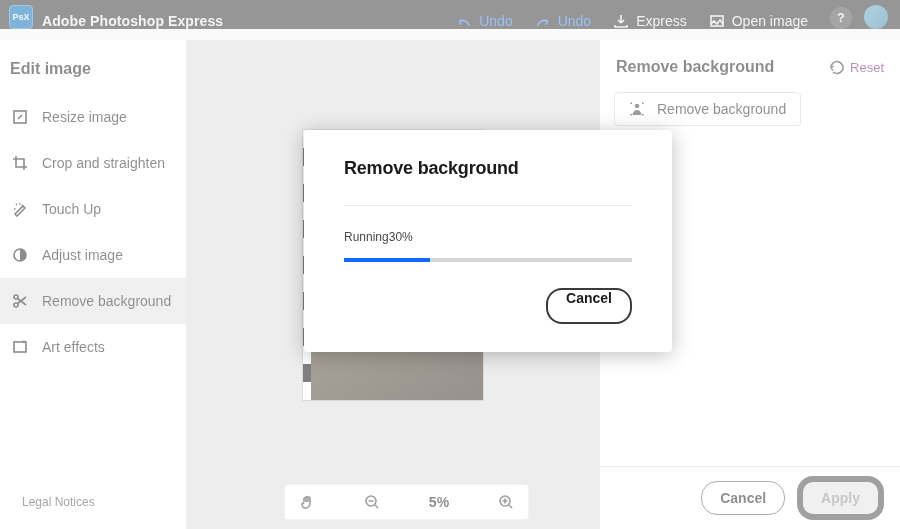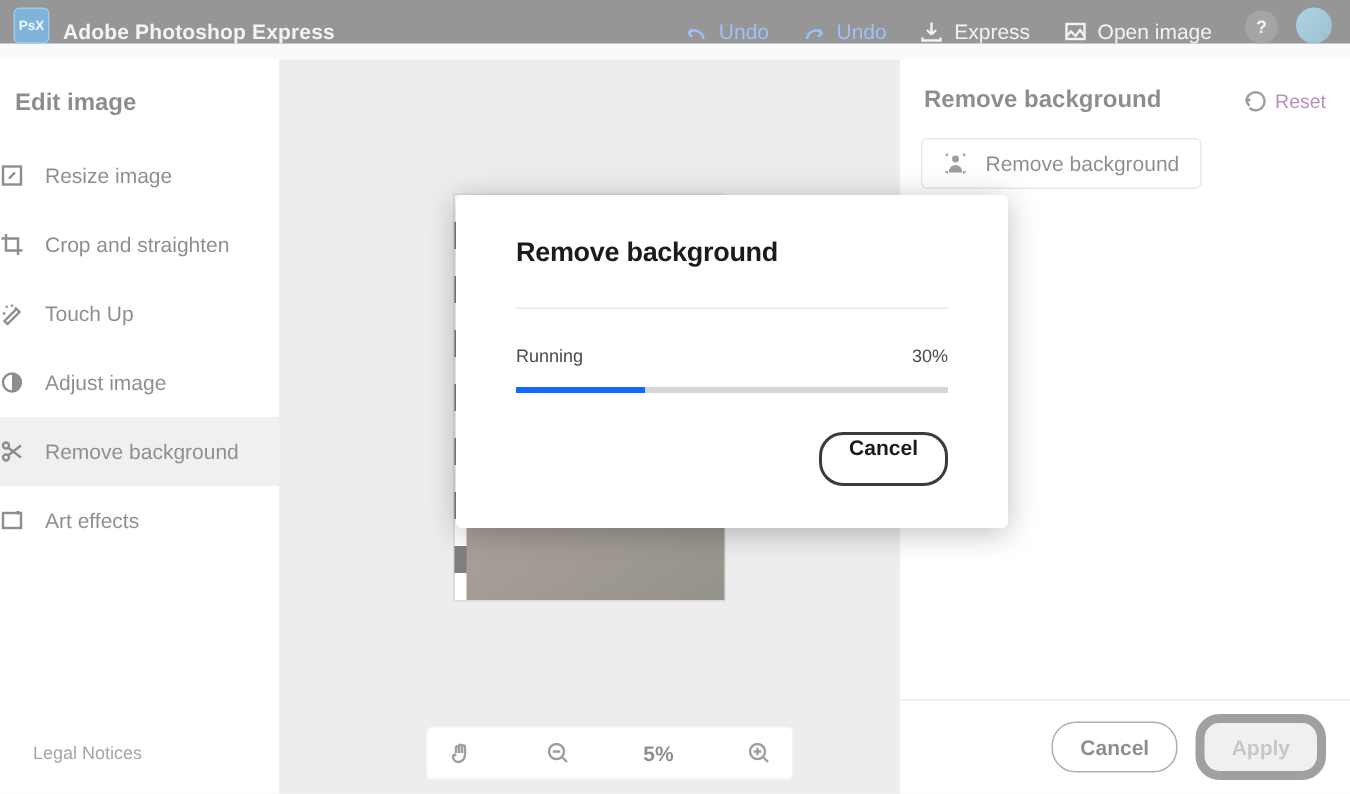--- a/index.html
+++ b/index.html
@@ -7,21 +7,21 @@
 .logo-box{width:22px;height:22px;background:#0066b3;border-radius:4px;margin-left:9px;display:flex;align-items:center;justify-content:center;font-weight:600;font-size:9px;color:#dff0ff;border:1px solid #3a93d7}
 .app-title{margin-left:9px;font-weight:700;font-size:14px;letter-spacing:.1px}
 .h-spacer{flex:1}
 .h-btn{display:flex;align-items:center;gap:7px;margin-right:22px;font-size:14px;color:#e5e5e5;cursor:pointer}
 .h-btn.disabled{color:#3b82f6}
 .h-icon{width:16px;height:16px;display:flex}
 .help-ic{width:22px;height:22px;border-radius:50%;background:#4b4b4b;display:flex;align-items:center;justify-content:center;font-size:12px;font-weight:600;margin-right:12px;cursor:pointer}
 .avatar{width:24px;height:24px;border-radius:50%;background:linear-gradient(135deg,#5aa7c7,#3a7fa0);margin-right:12px;cursor:pointer}
 .sidebar{position:absolute;left:0;top:40px;bottom:0;width:186px;background:#fff}
 .sb-title{font-size:16px;font-weight:600;padding:20px 0 16px 10px}
-.sb-item{display:flex;align-items:center;height:46px;font-size:14px;gap:14px;cursor:pointer}
+.sb-item{display:flex;align-items:center;height:46px;padding-left:12px;font-size:14px;gap:14px;cursor:pointer}
 .sb-item.active{background:#e1e1e1}
 .sb-icon{width:16px;height:16px;display:flex}
 .legal{position:absolute;bottom:20px;left:22px;font-size:12px;color:#4a4a4a}
 .canvas-area{position:absolute;left:186px;top:40px;right:300px;bottom:0;background:#dadada;display:flex;align-items:center;justify-content:center}
 .canvas-img{width:180px;height:270px;position:relative;top:-20px;background:linear-gradient(150deg,#8a7a67 0,#7a6a57 30%,#534433 60%,#2b2318 100%);box-shadow:0 0 0 1px #b8b8b8}
 .canvas-img::before{content:"";position:absolute;left:0;top:0;bottom:0;width:8px;background:repeating-linear-gradient(180deg,#fff 0 18px,#000 18px 36px)}
 .canvas-img::after{content:"";position:absolute;left:55px;top:30px;width:70px;height:90px;background:radial-gradient(ellipse at 50% 35%,#5c4a3a 28%,transparent 32%),linear-gradient(180deg,#2e2821 40%,#3a3228 100%);border-radius:46% 46% 20% 20%}
 .zoom-bar{position:absolute;left:285px;bottom:10px;width:215px;height:34px;background:#fff;border-radius:3px;display:flex;align-items:center;justify-content:space-between;padding:0 14px;box-shadow:0 0 0 1px #e5e5e5}
 .zoom-ic{width:16px;height:16px;display:flex;color:#3c3c3c;cursor:pointer}
 .zoom-val{font-size:14px;font-weight:600;color:#1b1b1b}
@@ -32,21 +32,21 @@
 .rp-action-btn{margin:2px 0 0 14px;display:inline-flex;align-items:center;gap:12px;height:32px;padding:0 14px;border:1px solid #d0d0d0;border-radius:4px;font-size:14px;cursor:pointer}
 .rp-ic{width:16px;height:16px;display:flex;color:#3c3c3c}
 .rp-footer{position:absolute;left:0;right:0;bottom:0;height:62px;border-top:1px solid #d6d6d6;display:flex;align-items:center;justify-content:flex-end;gap:12px;padding-right:16px}
 .pill-btn{height:32px;padding:0 18px;border-radius:16px;font-size:14px;font-weight:600;display:inline-flex;align-items:center;justify-content:center;cursor:pointer}
 .pill-outline{border:1px solid #5c5c5c;background:#fff;color:#1b1b1b}
 .pill-primary{background:#e1e1e1;color:#8f8f8f;border:6px solid #404040}
 .backdrop{position:absolute;inset:0;background:rgba(255,255,255,.5)}
 .modal{position:absolute;left:304px;top:130px;width:288px;background:#fff;border-radius:4px;box-shadow:0 3px 20px rgba(0,0,0,.25);padding:28px 40px}
 .modal-title{font-size:18px;font-weight:700;letter-spacing:-.2px}
 .modal hr{border:0;border-top:1px solid #e8e8e8;margin:26px 0 0}
-.modal .row{display:flex;justify-content:space-between;font-size:12px;color:#4a4a4a;margin-top:24px}
+.modal .row{display:flex;font-size:12px;color:#4a4a4a;margin-top:24px}
 .progress{height:4px;background:#d6d6d6;margin-top:14px;position:relative}
 .progress .fill{position:absolute;left:0;top:0;bottom:0;background:#1169ff}
 .modal-actions{display:flex;justify-content:flex-end;margin-top:26px}
 .modal-cancel{height:32px;padding:0 18px;border:2px solid #3b3b3b;border-radius:16px;font-size:14px;font-weight:600;background:#fff;cursor:pointer}
 svg{width:100%;height:100%;stroke:currentColor;fill:none;stroke-width:1.6}
 </style>
 </head>
 <body>
 
 <div class="header">

